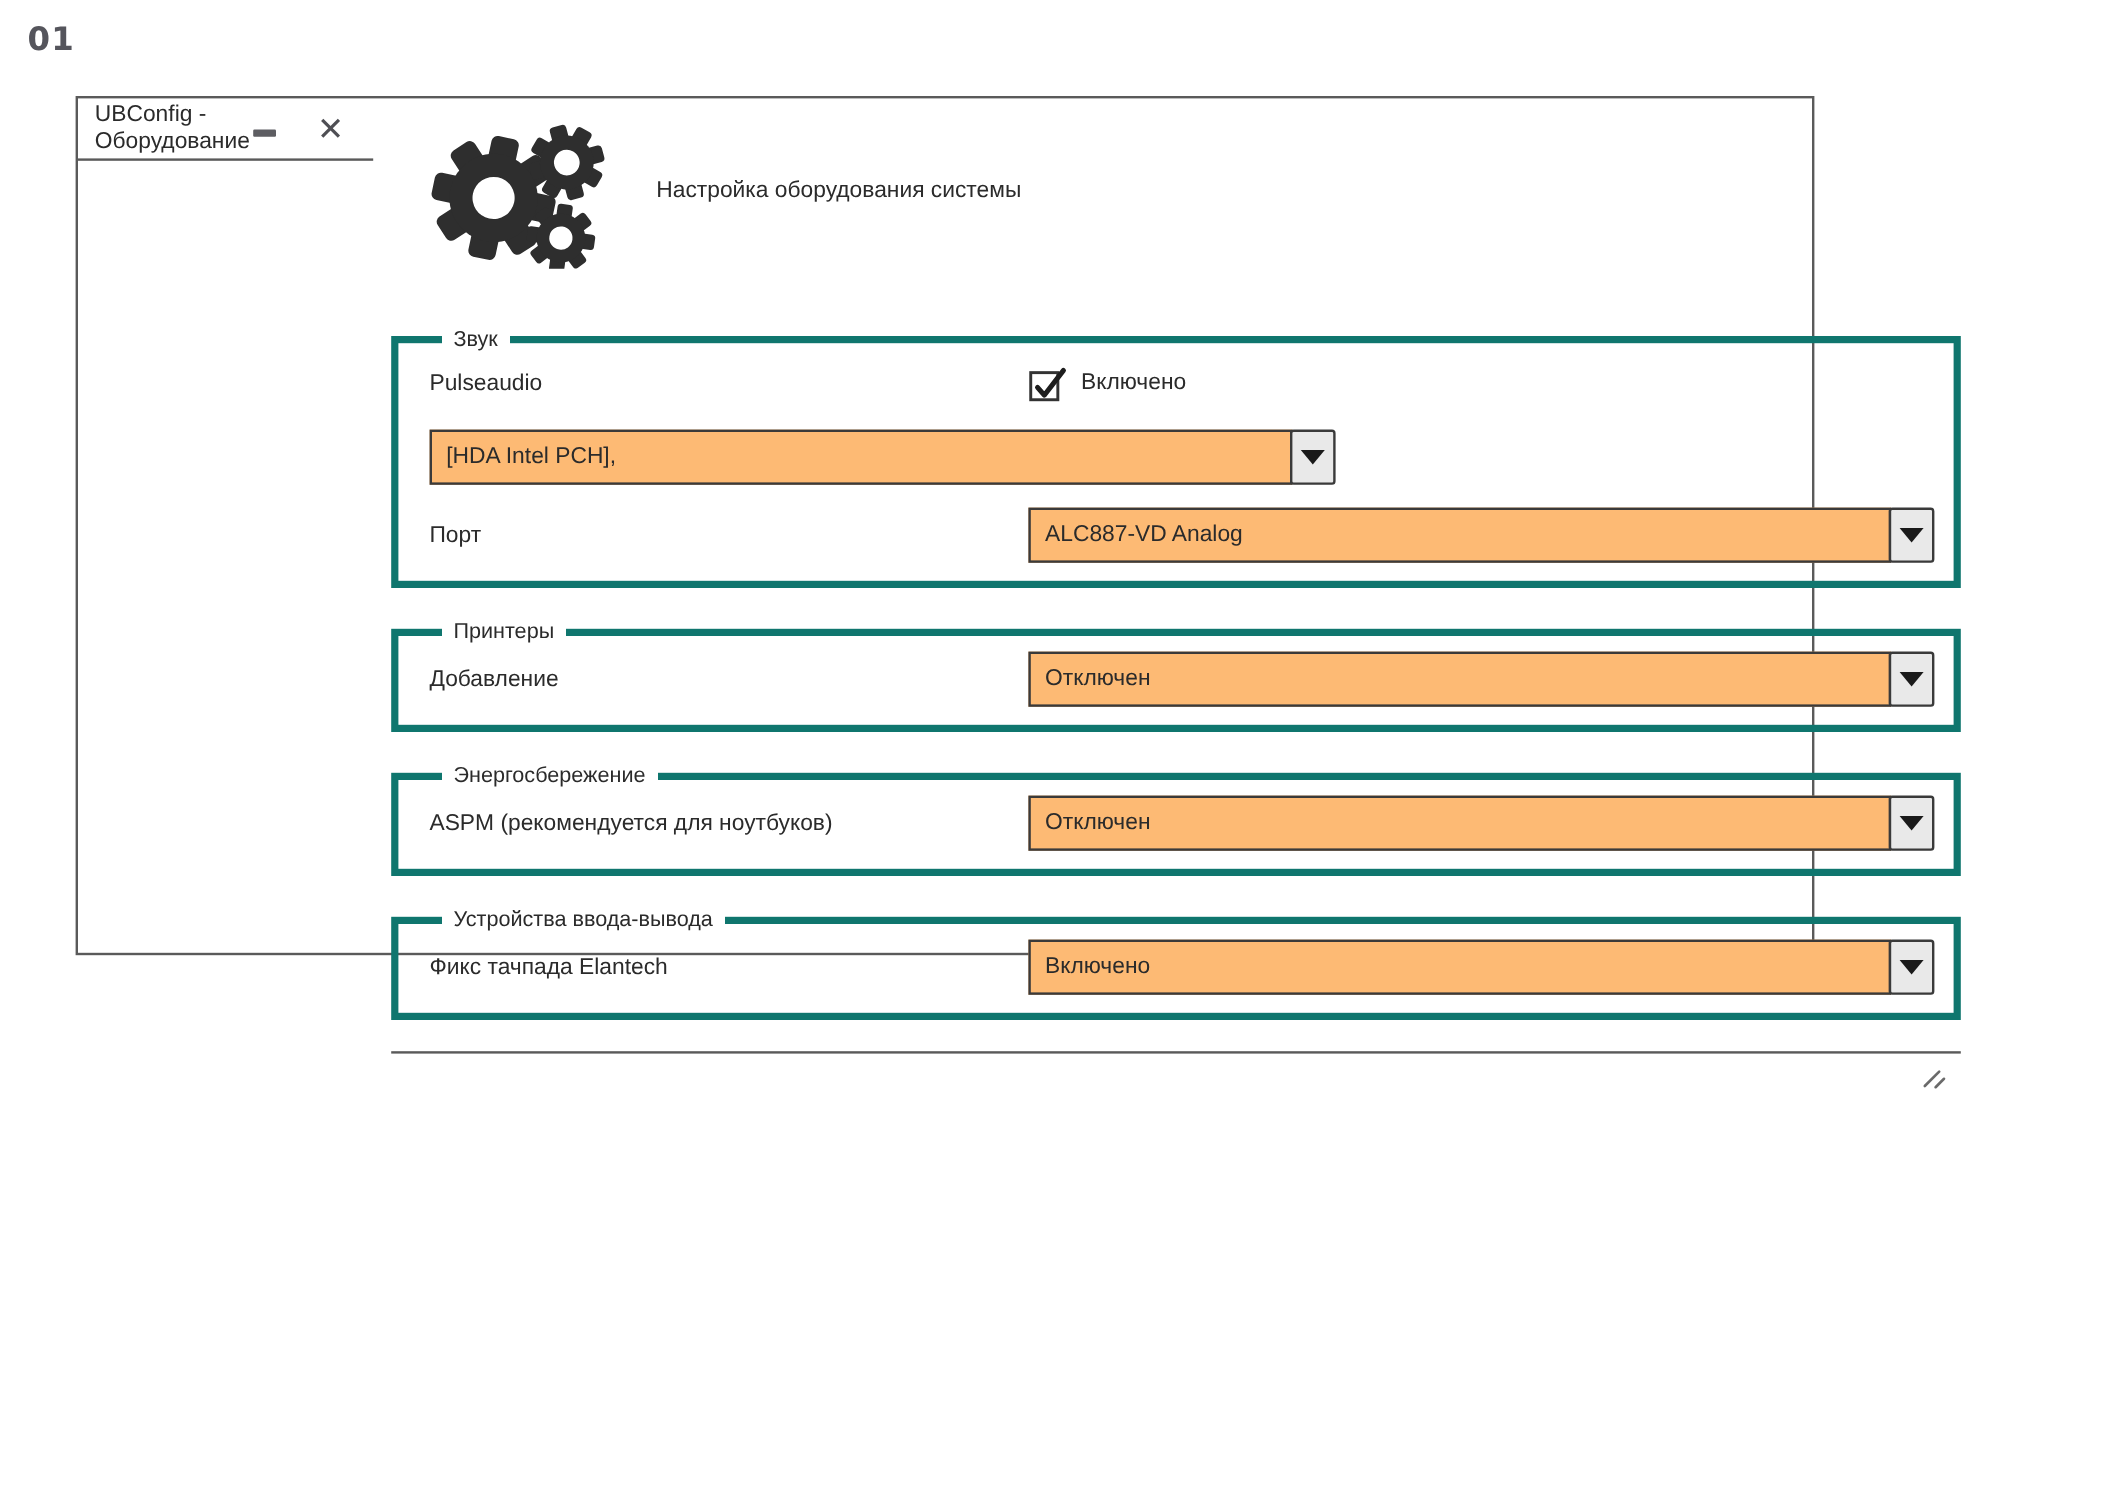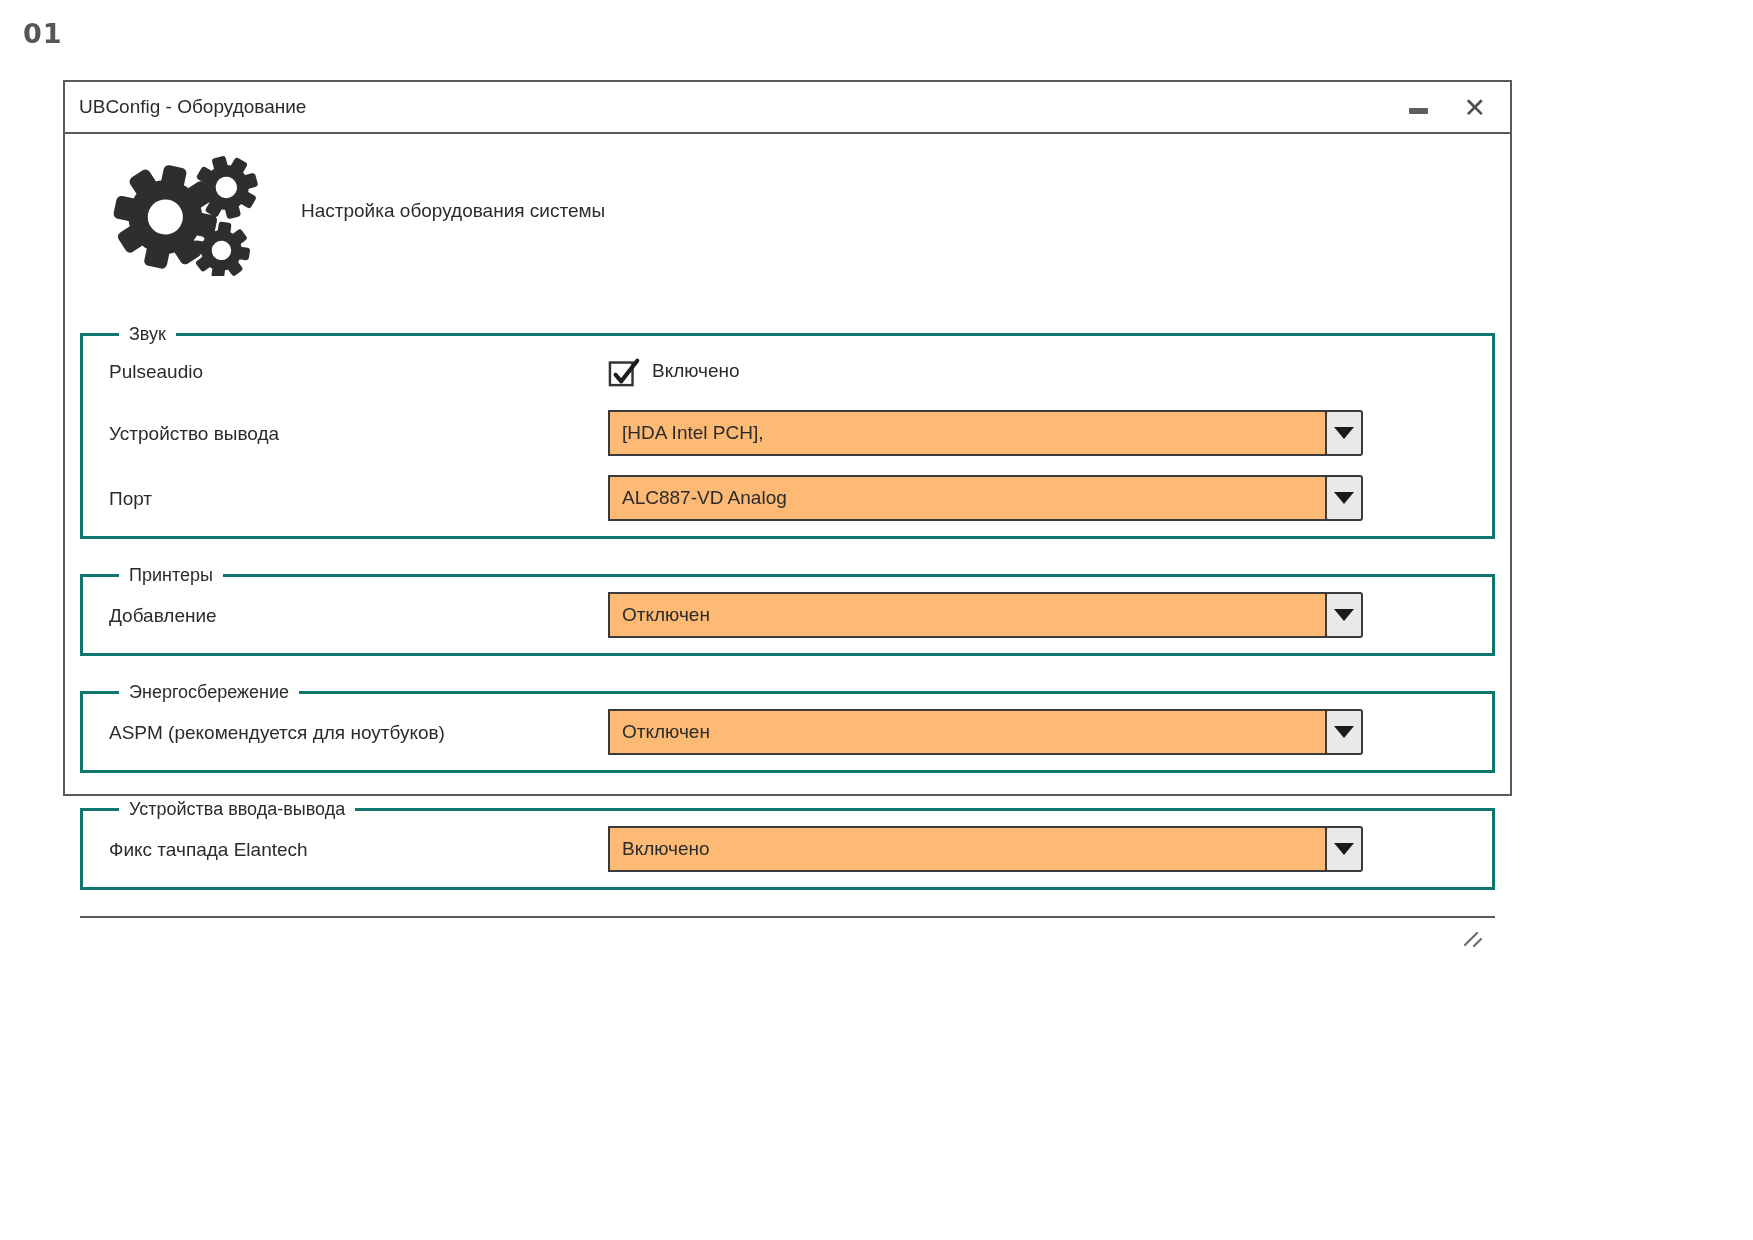--- a/index.html
+++ b/index.html
@@ -13,21 +13,21 @@
   }
   .fig-label {
     position: absolute; left: 23px; top: 18px;
     font-size: 27px; font-weight: bold; color: #55555c; letter-spacing: 1px;
     font-family: "DejaVu Sans", sans-serif;
   }
   .window {
     position: absolute; left: 63px; top: 80px;
     width: 1449px; height: 716px;
     border: 2px solid #5a5a5a; background: #fff;
-    display: flex; flex-direction: column; justify-content: space-between;
+    display: flex; flex-direction: row; justify-content: space-between;
   }
   .titlebar {
     height: 52px; flex: 0 0 52px;
     border-bottom: 2px solid #5a5a5a;
     display: flex; align-items: center;
     padding: 0 24px 0 14px;
   }
   .titlebar .title { font-size: 19px; color: #2b2b2b; }
   .titlebar .spacer { flex: 1; }
   .btn-min {
@@ -44,21 +44,21 @@
     padding: 14px 15px 0 15px;
   }
   .app-header {
     display: flex; align-items: center;
     margin: 4px 0 48px 26px; gap: 37px; flex: 0 0 auto;
   }
   .app-header svg { display: block; }
   .app-subtitle { font-size: 19px; padding-bottom: 6px; }
   .sections { flex: 0 0 auto; }
   fieldset {
-    border: 3px solid #0f766e;
+    border: 6px solid #0f766e;
     margin: 0 0 26px 0;
     padding: 6px 16px 15px 26px;
   }
   legend {
     font-size: 18px; color: #2b2b2b;
     padding: 0 10px; margin-left: 10px;
   }
   .row { display: flex; align-items: center; }
   .row + .row { margin-top: 19px; }
   .row-label { width: 499px; flex: 0 0 499px; font-size: 19px; padding-top: 2px; }
@@ -133,21 +133,20 @@
     <span class="row-label">Pulseaudio</span>
     <div class="checkbox-control">
       <svg width="34" height="32" viewBox="0 0 36 34">
         <rect x="2" y="8" width="24" height="24" fill="none" stroke="#333333" stroke-width="2.6"></rect>
         <path class="checkmark" d="M8 21 L14 28 L31 6" fill="none" stroke="#1d1d1d" stroke-width="4.4" stroke-linecap="round" stroke-linejoin="round"></path>
       </svg>
       <span class="checkbox-caption value-bind">Включено</span>
     </div>
   </div>
             <div class="row">
-    <span class="row-label">Устройство вывода</span>
     <div class="combo">
       <div class="combo-text value-bind">[HDA Intel PCH],</div>
       <div class="combo-btn">
         <span class="tri-down"></span>
       </div>
     </div>
   </div>
             <div class="row">
     <span class="row-label">Порт</span>
     <div class="combo">

